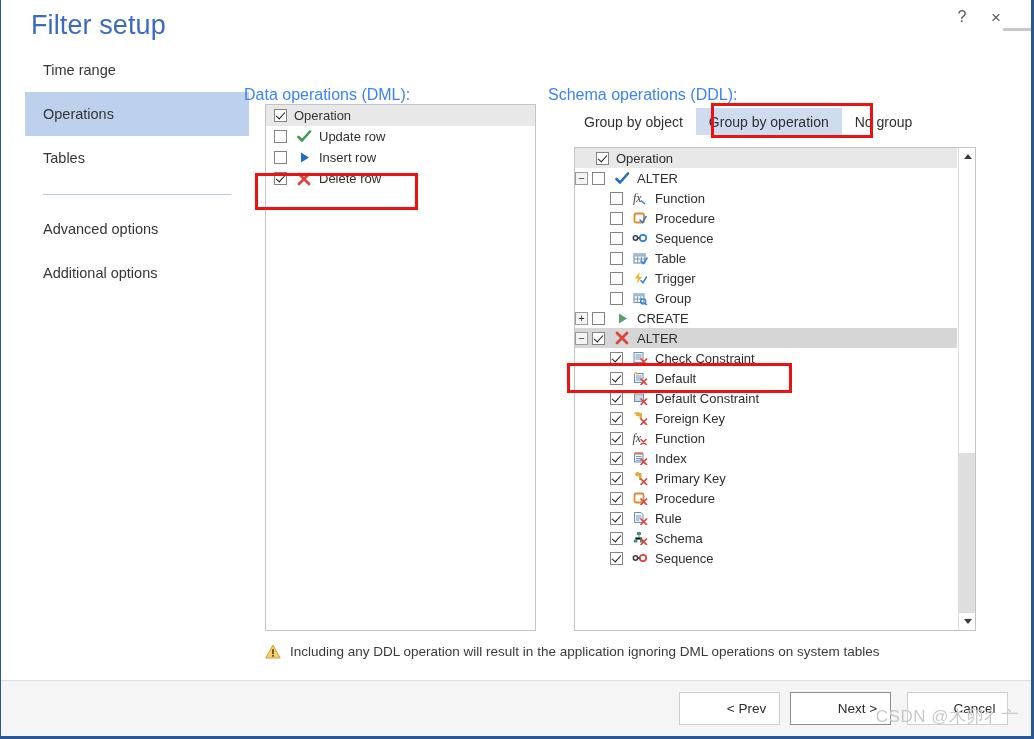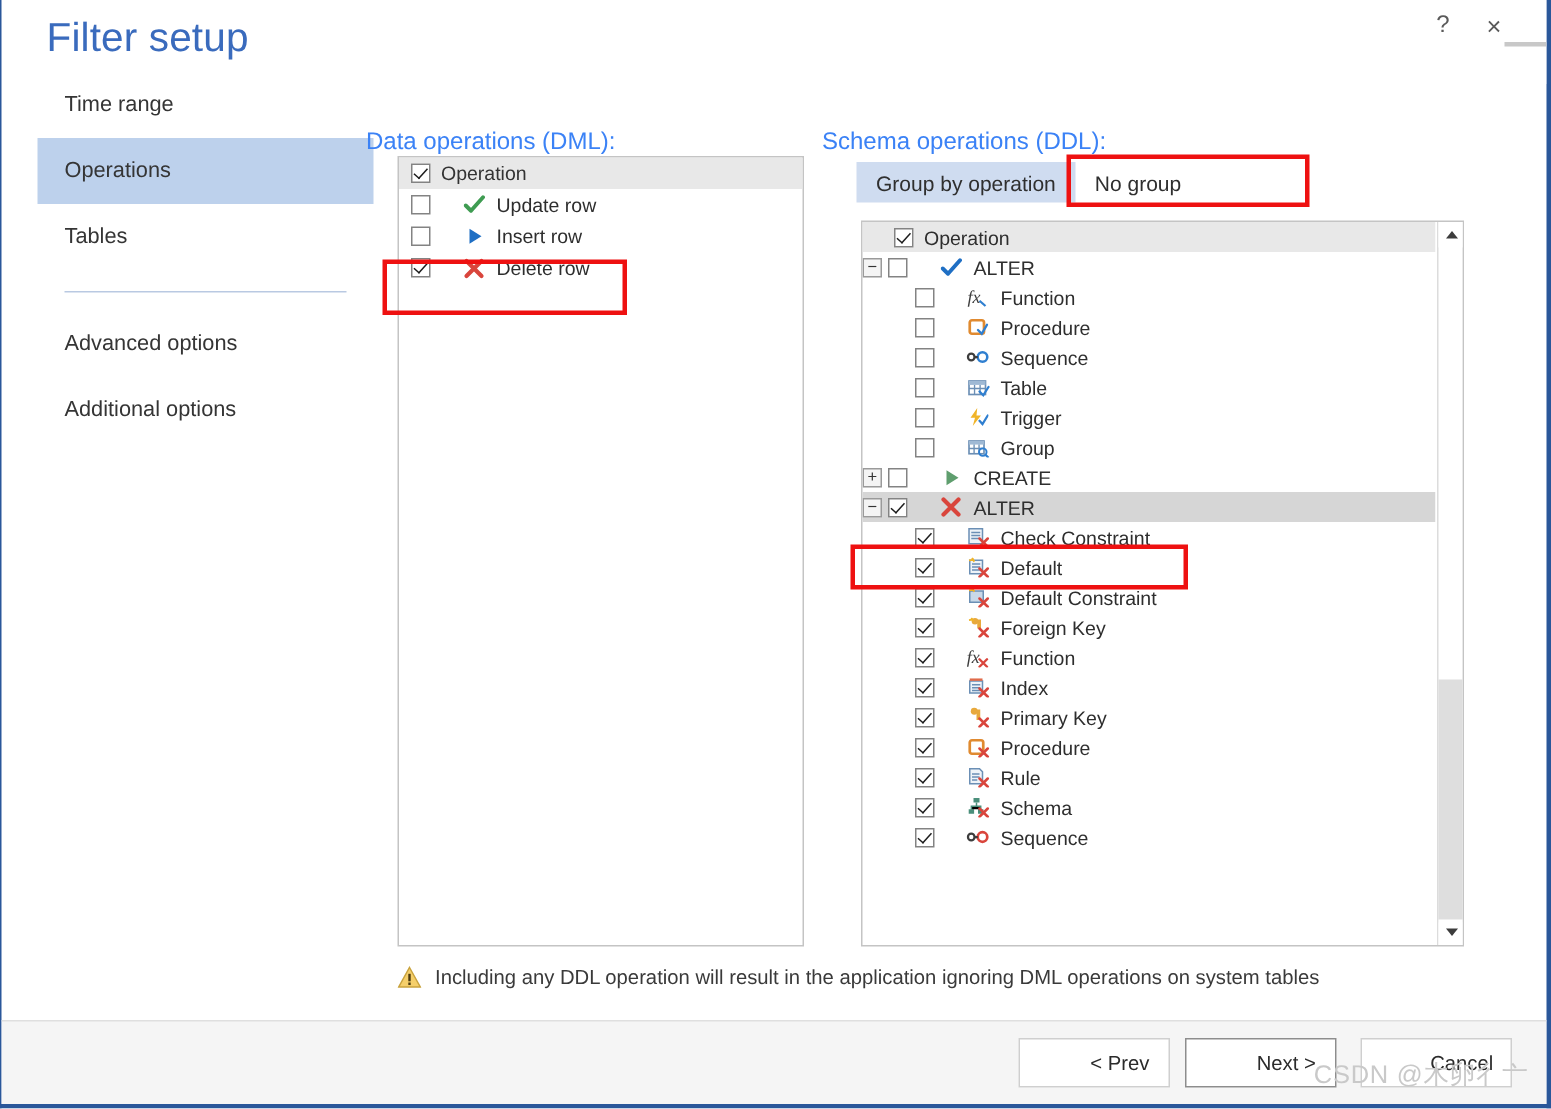--- a/index.html
+++ b/index.html
@@ -151,21 +151,20 @@
     transform: rotate(42deg);
   }
 
   .icon-slot {
     width: 20px; min-width: 20px;
     height: 16px;
     margin-right: 5px;
     display: flex;
     align-items: center;
     justify-content: center;
-    margin-left: 12px;
   }
   .lbl { line-height: 1; }
 
   
   #ddl-tabs {
     position: absolute;
     left: 570px; top: 108px;
     display: flex;
     align-items: stretch;
     height: 27px;
@@ -373,20 +372,21 @@
           <path d="M2 2 L12 12 M12 2 L2 12" stroke="#d9453c" stroke-width="2.8" stroke-linecap="round"></path>
         </svg>
       </span>
       <span class="lbl">Delete row</span>
     </div>
   </div>
 
   <div style="position:absolute;left:254px;top:173px;width:163px;height:37px;border:3px solid #ee1111;pointer-events:none;"></div>
 
   <div id="ddl-tabs">
+    <button class="seg-tab">Group by object</button>
     <button class="seg-tab active">Group by operation</button>
     <button class="seg-tab">No group</button>
   </div>
   <div style="position:absolute;left:710px;top:103px;width:162px;height:35px;border:3px solid #ee1111;pointer-events:none;"></div>
 
   <div id="ddl-box">
     <div id="tree-viewport">
 
       <div class="tree-row header">
         <span class="indent-hdr"></span>

